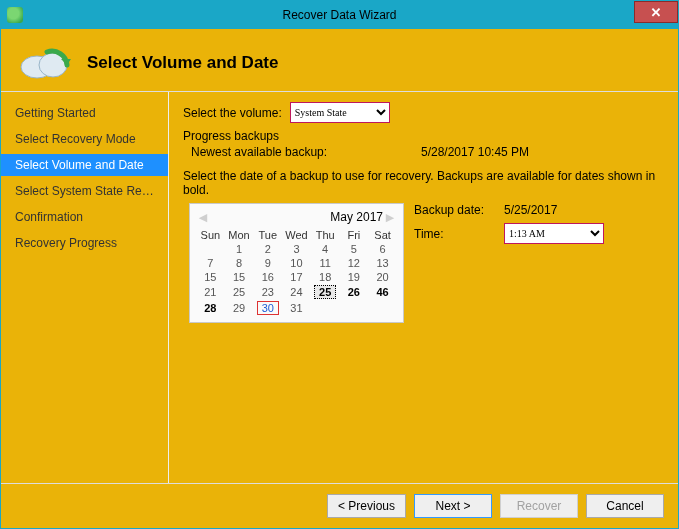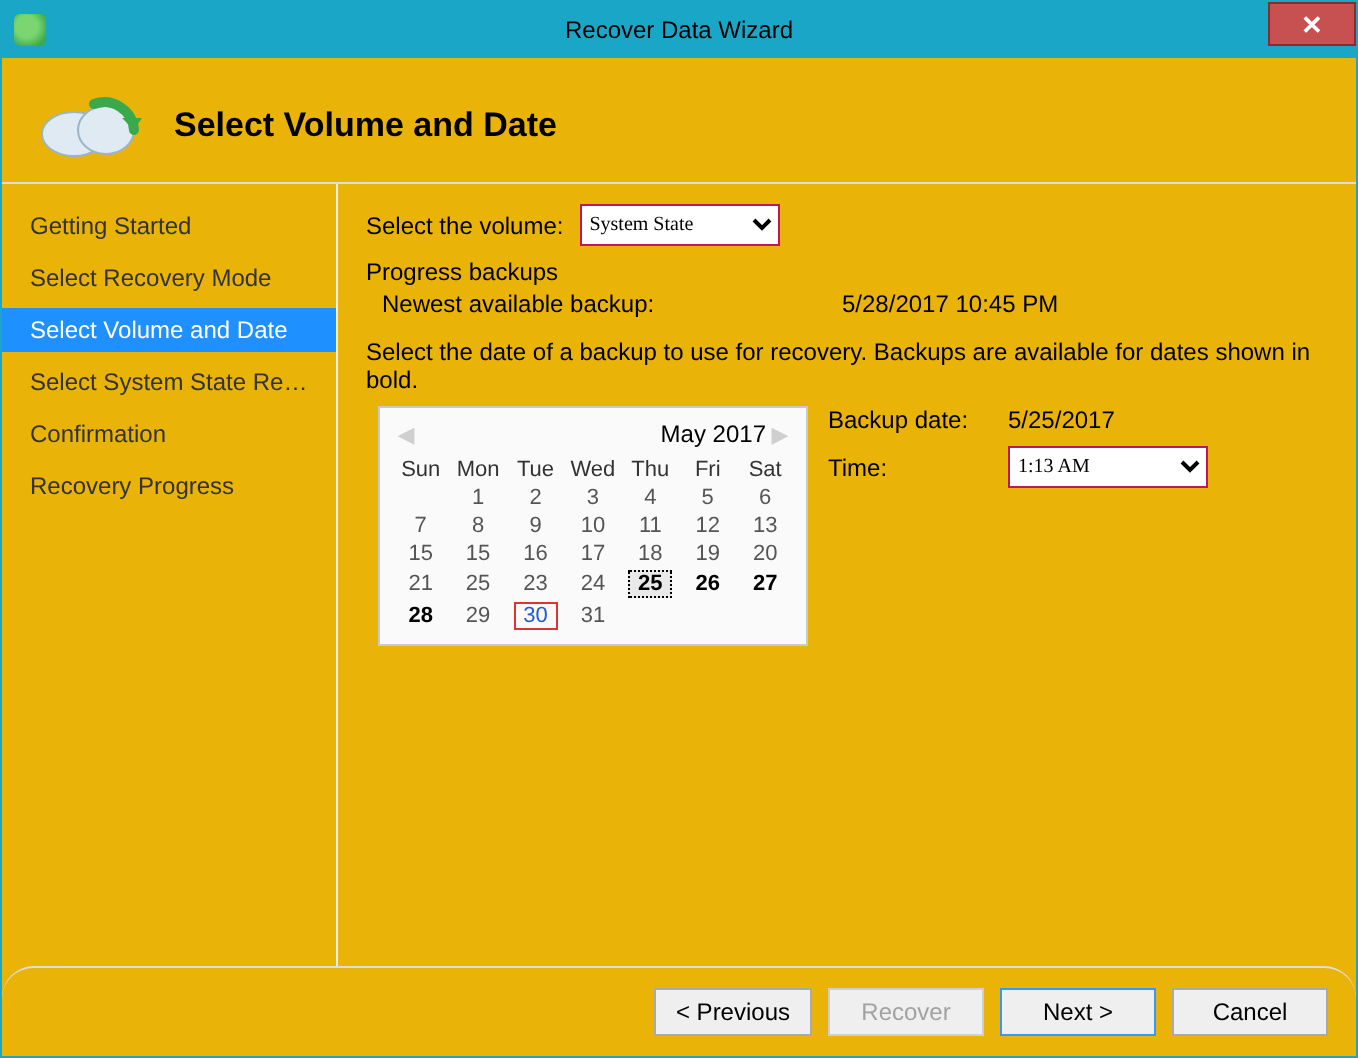--- a/index.html
+++ b/index.html
@@ -211,21 +211,20 @@
     font-size: 12px;
   }
   .info .irow { display: flex; align-items: center; margin-bottom: 6px; }
   .info .ik { width: 90px; }
   .buttons {
     border-top: 1px solid #ddd;
     padding: 10px 14px;
     display: flex;
     justify-content: flex-end;
     gap: 8px;
-    border-radius: 16px;
   }
   .btn {
     min-width: 78px;
     height: 24px;
     background: #efefef;
     border: 1px solid #a9a9a9;
     font-family: inherit;
     font-size: 12px;
     padding: 0 10px;
     cursor: default;
@@ -345,21 +344,21 @@
                   <td>19</td>
                   <td>20</td>
                 </tr>
                 <tr>
                   <td>21</td>
                   <td>25</td>
                   <td>23</td>
                   <td>24</td>
                   <td class="bold"><span class="sel">25</span></td>
                   <td class="bold">26</td>
-                  <td class="bold">27</td>
+                  <td class="bold">46</td>
                 </tr>
                 <tr>
                   <td class="bold">28</td>
                   <td>29</td>
                   <td><span class="today">30</span></td>
                   <td>31</td>
                   <td></td>
                   <td></td>
                   <td></td>
                 </tr>
@@ -377,18 +376,18 @@
             <select id="time-select" style="width:100px;"><option>1:13 AM</option></select>
           </div>
         </div>
       </div>
 
     </div>
   </div>
 
   <div class="buttons">
     <button class="btn">&lt; Previous</button>
+    <button class="btn default">Next &gt;</button>
     <button class="btn" disabled="">Recover</button>
-    <button class="btn default">Next &gt;</button>
     <button class="btn">Cancel</button>
   </div>
 
 </div>
 
 </body></html>

